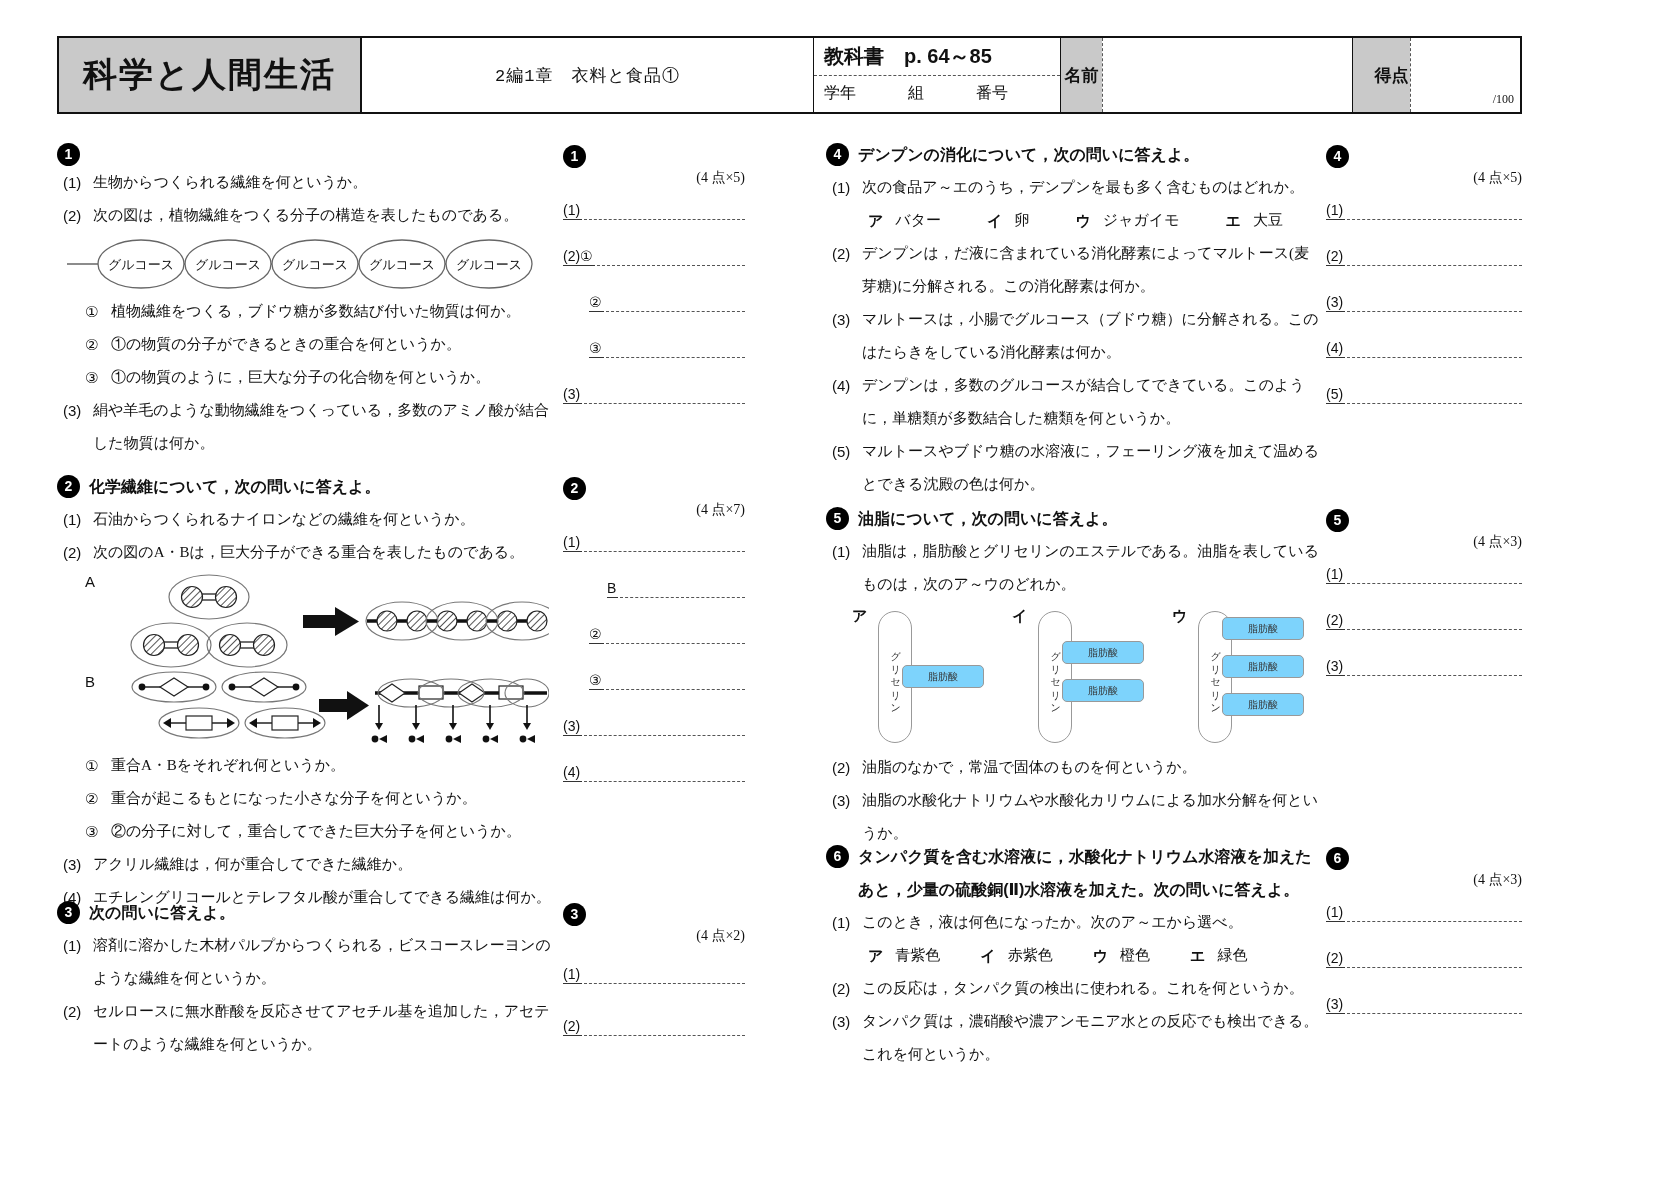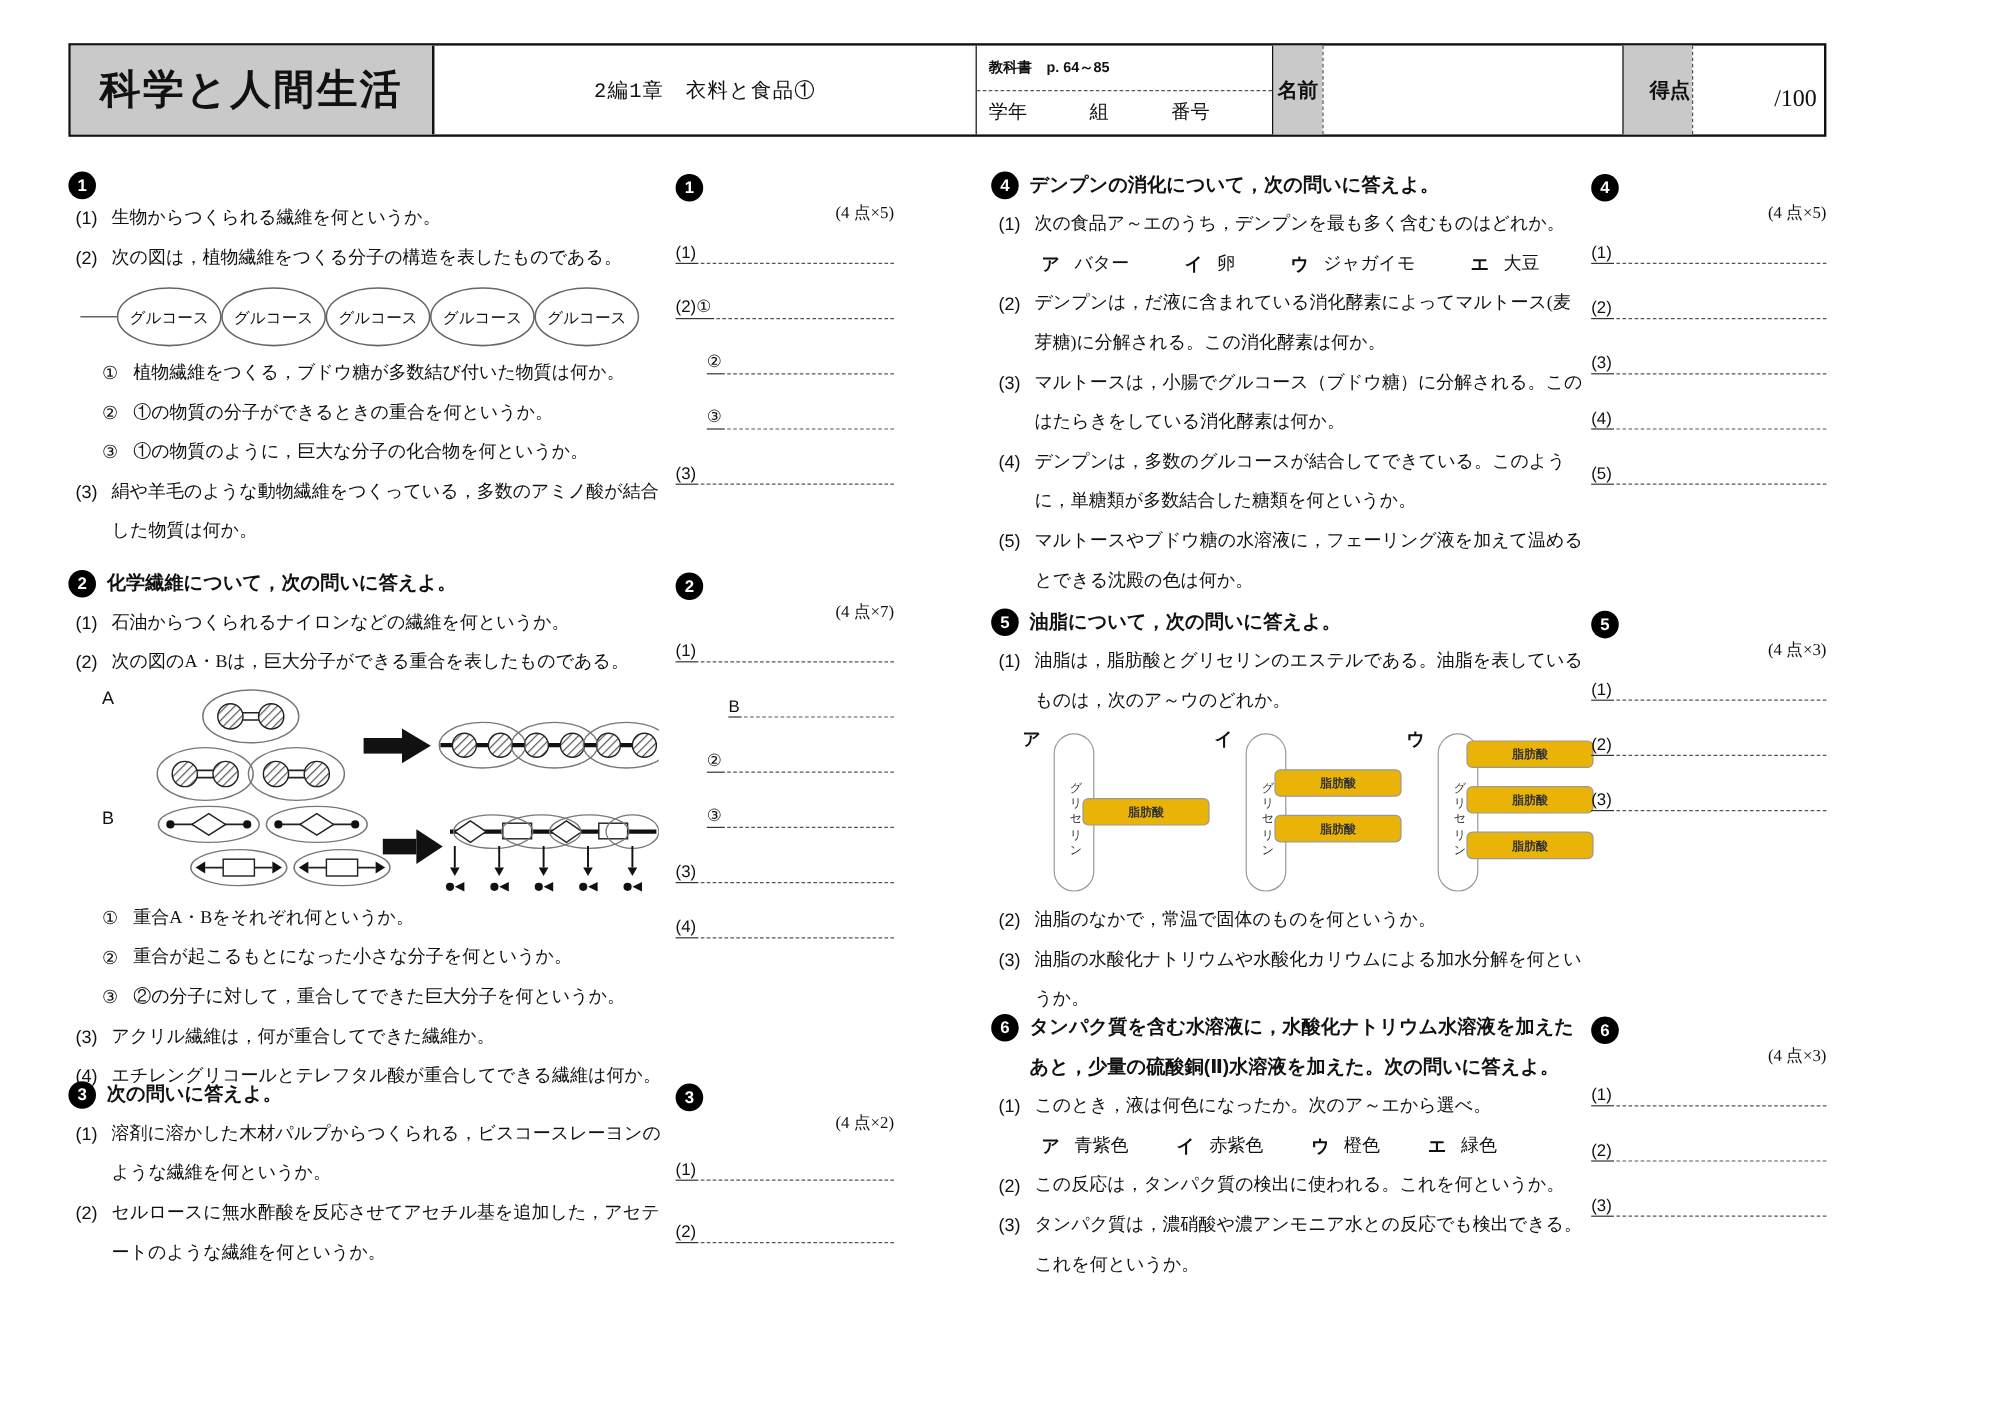--- a/index.html
+++ b/index.html
@@ -20,33 +20,33 @@
   }
   .h-chapter {
     width:451px; display:flex; align-items:center; justify-content:center;
     font-size:17px; letter-spacing:1px; font-family:Liberation Mono, monospace;
   }
   .h-textbook {
     width:247px; border-left:1.5px solid #111; display:flex; flex-direction:column;
   }
   .h-textbook-top {
     flex:1; display:flex; align-items:center; padding-left:10px;
-    font-size:12px; font-weight:bold; border-bottom:1.5px dashed #555;
+    font-size:20px; font-weight:bold; border-bottom:1.5px dashed #555;
   }
   .h-textbook-bottom { flex:1; display:flex; align-items:center; padding-left:10px; font-size:16px; gap:52px; }
   .h-gray {
     background:#c9c9c9; border-left:1.5px solid #111;
     display:flex; align-items:center; justify-content:center;
     font-size:17px; font-weight:bold;
   }
   .h-name-label { width:42px; }
   .h-name-blank { flex:1; border-left:1.5px dashed #555; }
   .h-score-label { width:58px;padding-left:20px; }
   .h-score-blank { width:110px; border-left:1.5px dashed #555; position:relative; }
-  .h-score-denom { position:absolute; right:6px; bottom:18px; font-size:20px; font-family:"Liberation Serif","DejaVu Serif",serif; }
+  .h-score-denom { position:absolute; right:6px; bottom:5px; font-size:12px; font-family:"Liberation Serif","DejaVu Serif",serif; }
   
   .q-block { position:absolute; }
   .q-title { display:flex; gap:9px; line-height:33px; font-size:16px; font-weight:bold; }
   .qnum {
     flex-shrink:0; width:23px; height:23px; margin-top:5px; border-radius:50%;
     background:#000; color:#fff; font-size:14px; font-weight:bold;
     display:inline-flex; align-items:center; justify-content:center;
   }
   .q-item { display:flex; line-height:33px; font-size:15px; font-family:"Liberation Serif","DejaVu Serif",serif; }
   .q-item .lab { flex-shrink:0; width:36px; padding-left:6px; font-family:"Liberation Sans","DejaVu Sans",sans-serif; }
@@ -72,24 +72,24 @@
   .fat-group { position:relative; width:148px; height:146px; }
   .fat-label { position:absolute; left:0; top:2px; font-size:15px; font-weight:bold; }
   .glycerin {
     position:absolute; left:26px; top:6px; width:34px; height:132px;
     border:1.2px solid #999; border-radius:17px; background:#fff;
     display:flex; align-items:center; justify-content:center;
     writing-mode:vertical-rl; text-orientation:upright;
     font-size:10px; letter-spacing:2px; color:#333;
   }
   .fa-box {
-    position:absolute; left:50px; width:106px; height:23px;
-    border:1.2px solid #999; border-radius:5px; background:#eab308;
+    position:absolute; left:50px; width:82px; height:23px;
+    border:1.2px solid #999; border-radius:5px; background:#7dd3fc;
     display:flex; align-items:center; justify-content:center;
-    font-size:10px; color:#333;font-weight:bold;
+    font-size:10px; color:#333;
   }
   .fa-a1 { top:60px; }
   .fa-b1 { top:36px; } .fa-b2 { top:74px; }
   .fa-c1 { top:12px; } .fa-c2 { top:50px; } .fa-c3 { top:88px; }
 </style>
 </head>
 <body>
 
 <div id="page">
 

